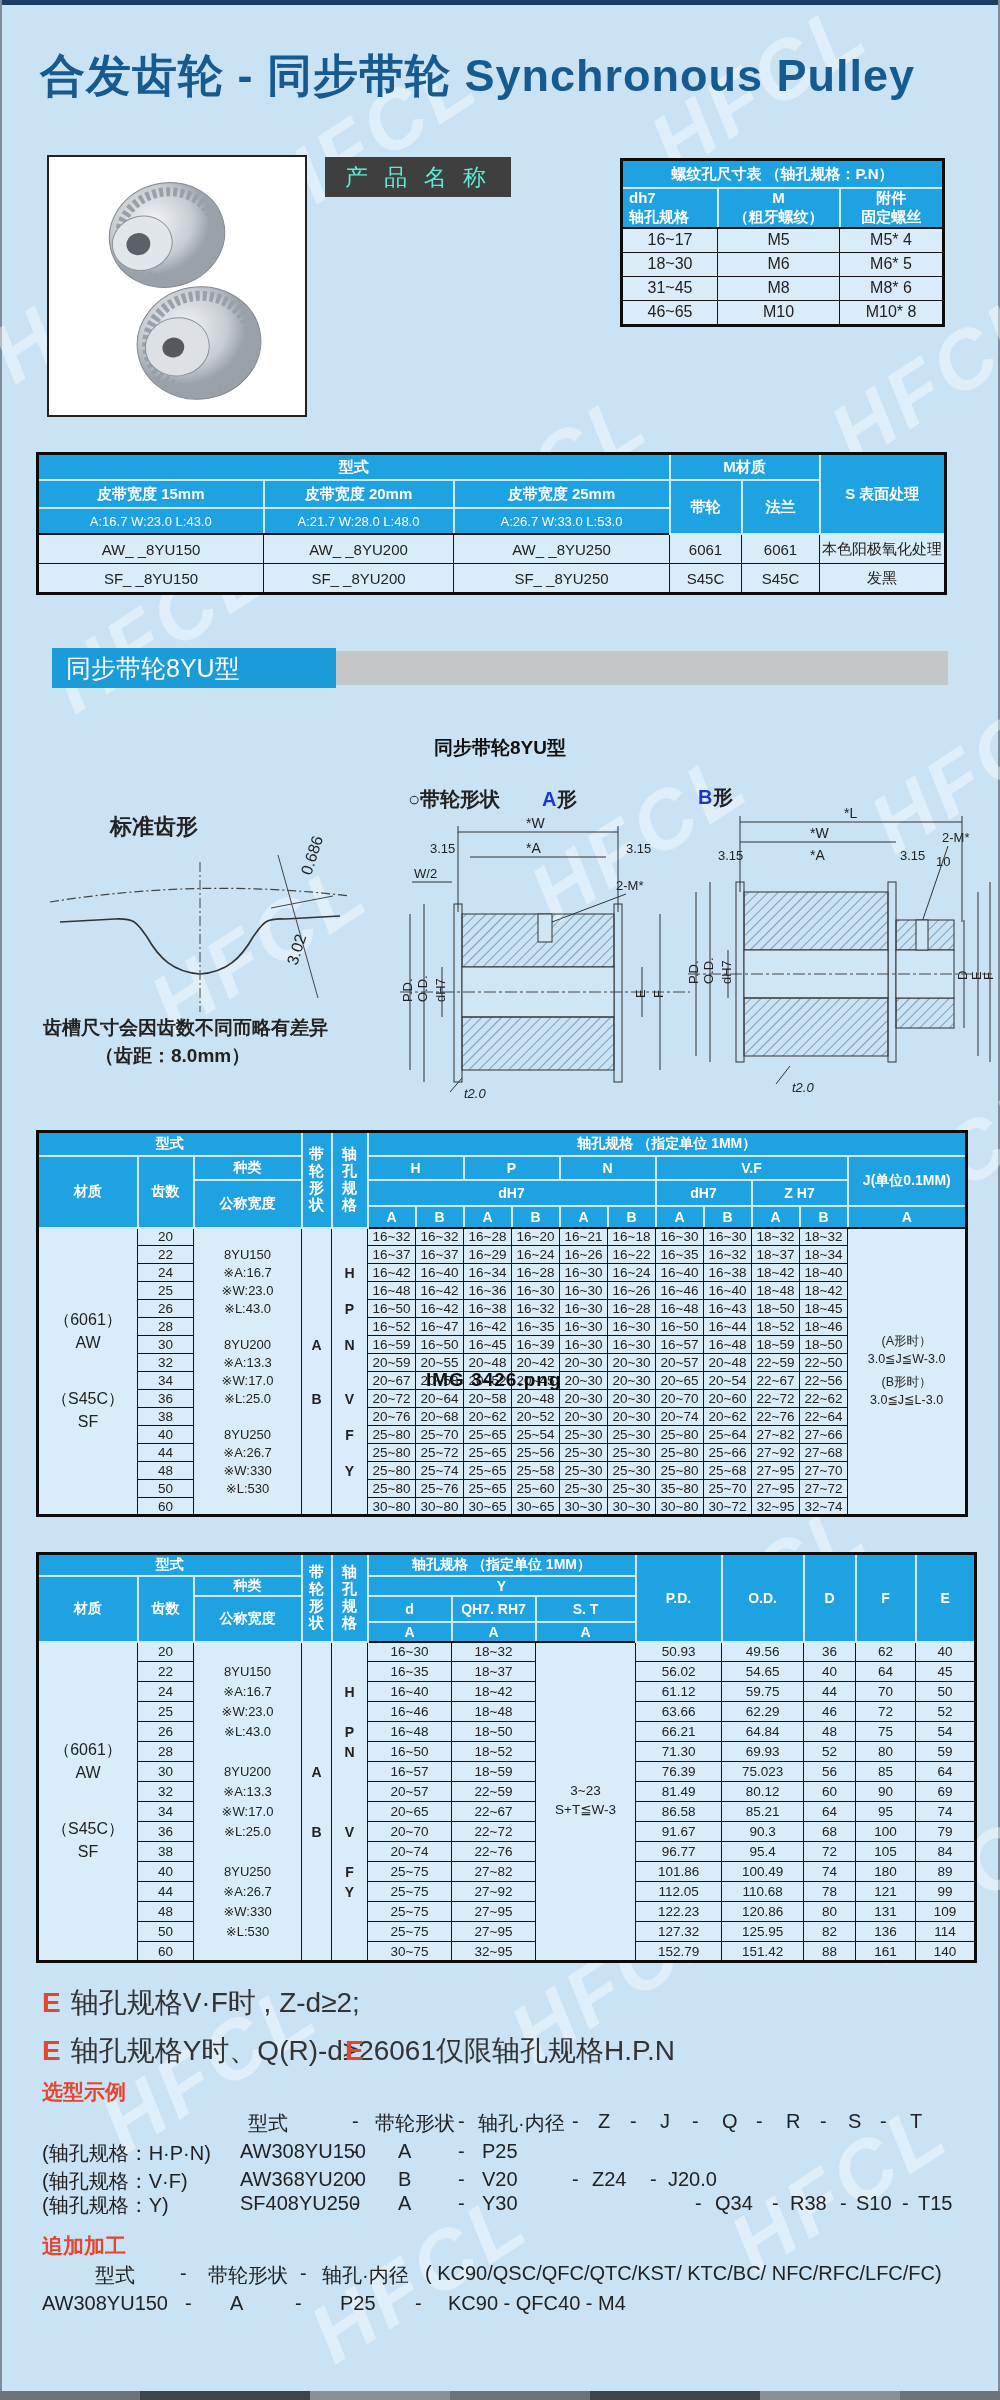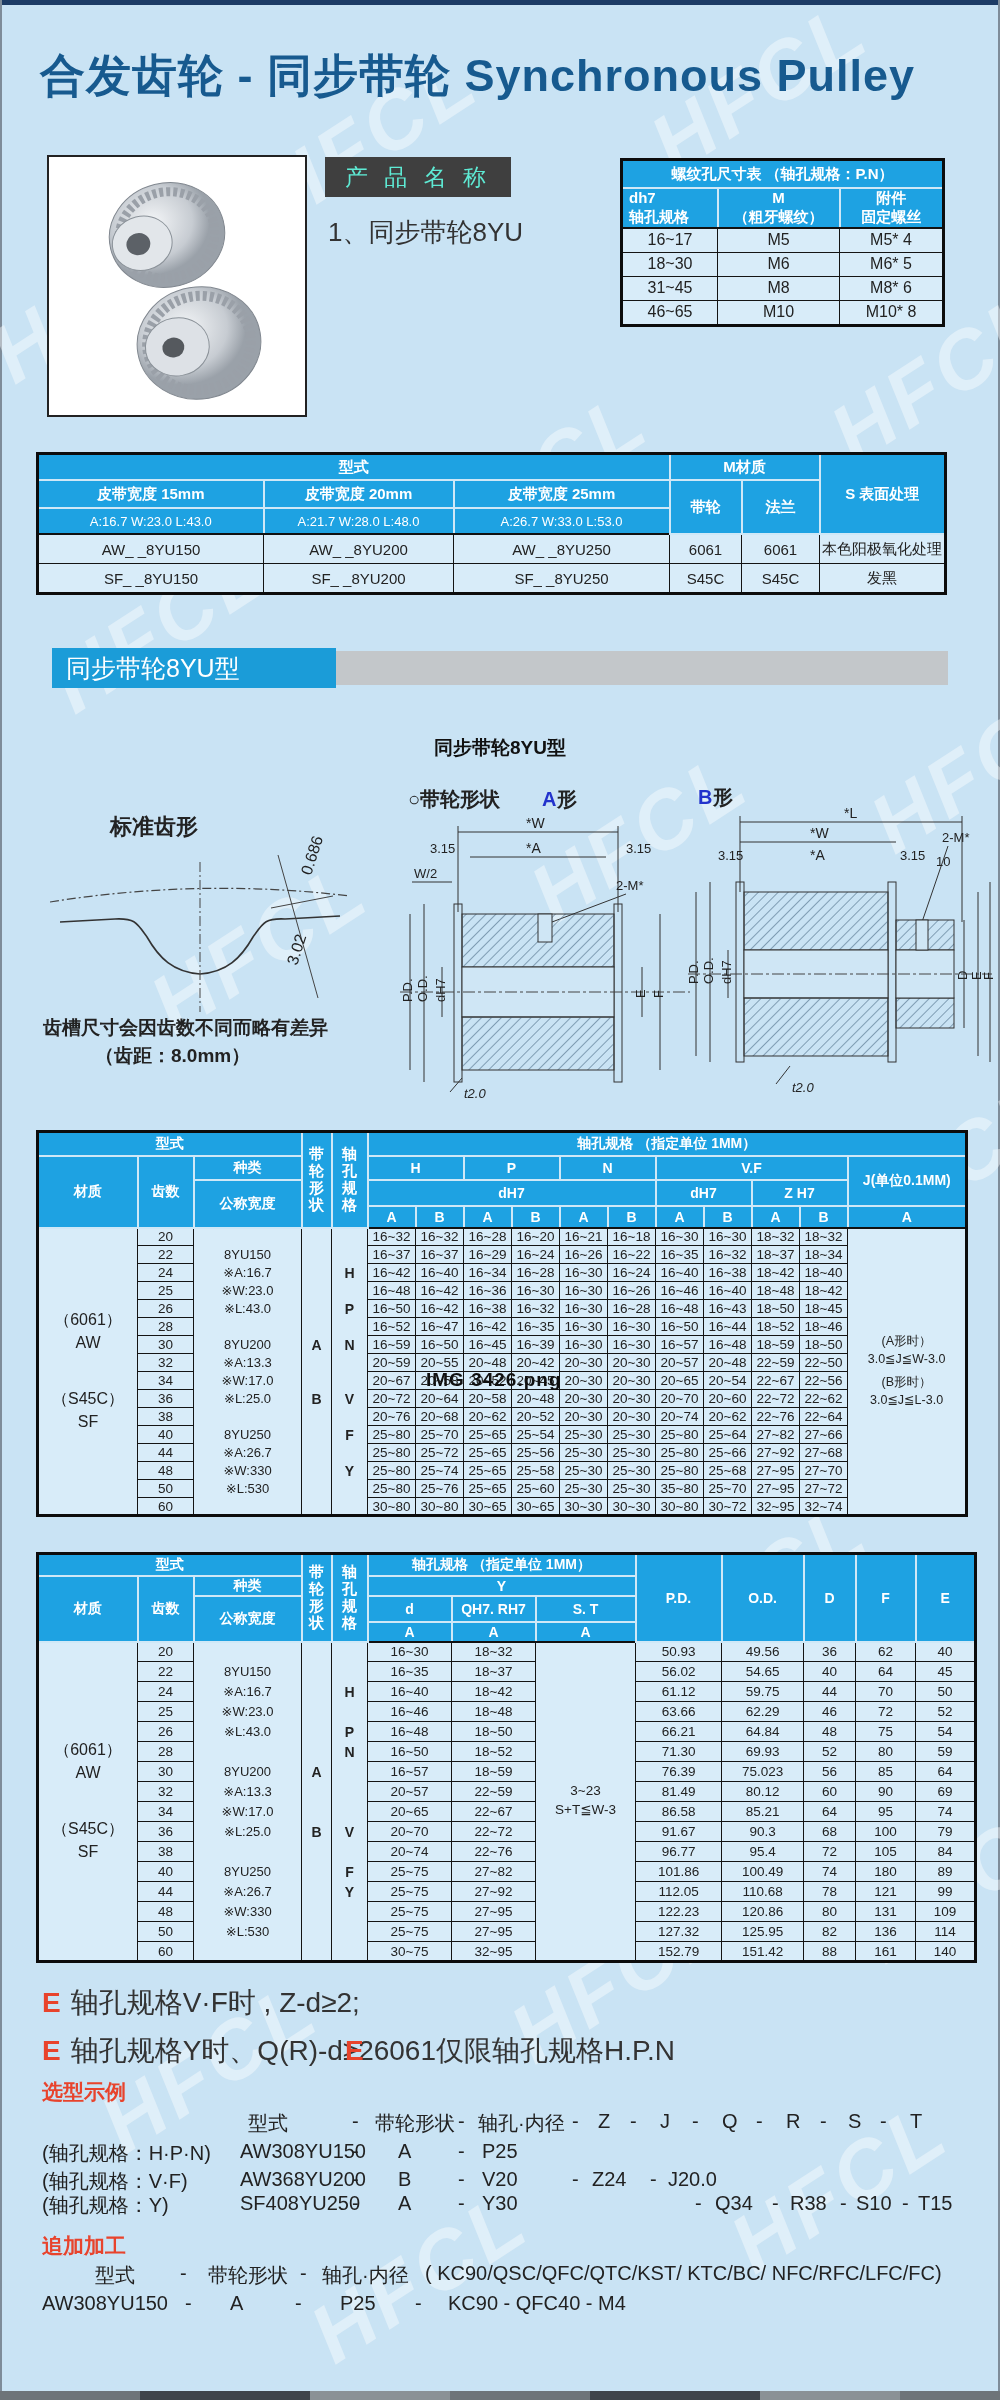--- a/index.html
+++ b/index.html
@@ -115,21 +115,20 @@
       <ellipse cx="0" cy="0" rx="62" ry="56" fill="url(#met)" stroke="#80878f"></ellipse>
       <ellipse cx="0" cy="0" rx="52" ry="47" fill="none" stroke="#9aa0a8" stroke-width="10" stroke-dasharray="4 3"></ellipse>
       <ellipse cx="-22" cy="0" rx="32" ry="29" fill="#dde1e6" stroke="#8b9299"></ellipse>
       <ellipse cx="-26" cy="0" rx="11" ry="10" fill="#55595e"></ellipse>
     </g>
   </svg>
 </div>
 
 <div class="abs nameBox z2">产 品 名 称</div>
 <div class="abs desc z2">
-  <div>1、同步带轮8YU</div>
 </div>
 
 <table class="abs screw z2">
   <colgroup>
       <col style="width:96px">
       <col style="width:122px">
       <col style="width:104px">
     </colgroup>
   <thead>
     <tr>

